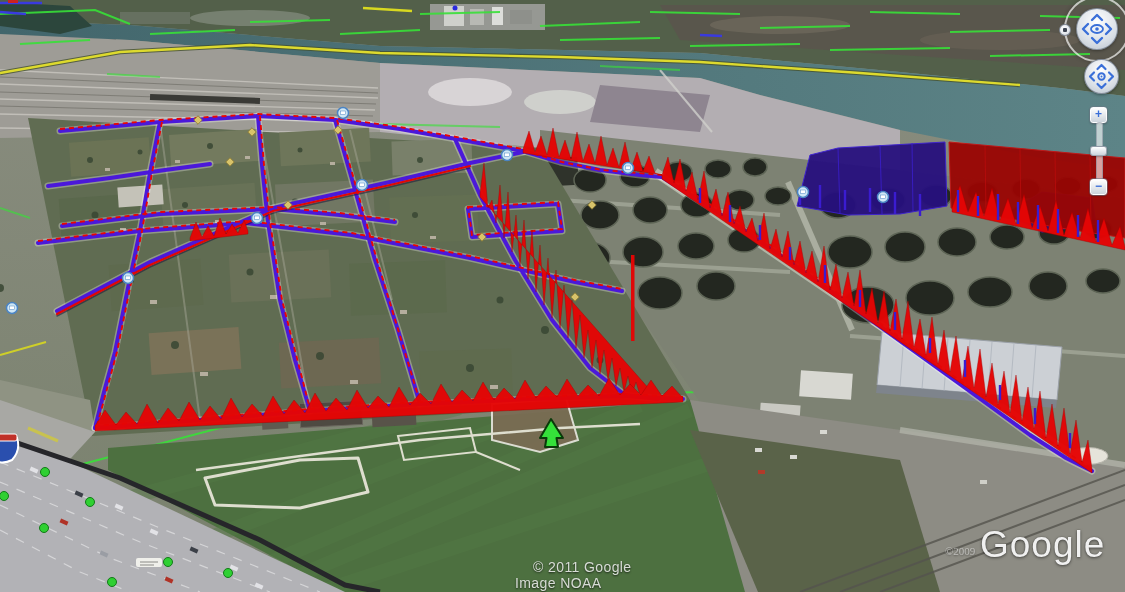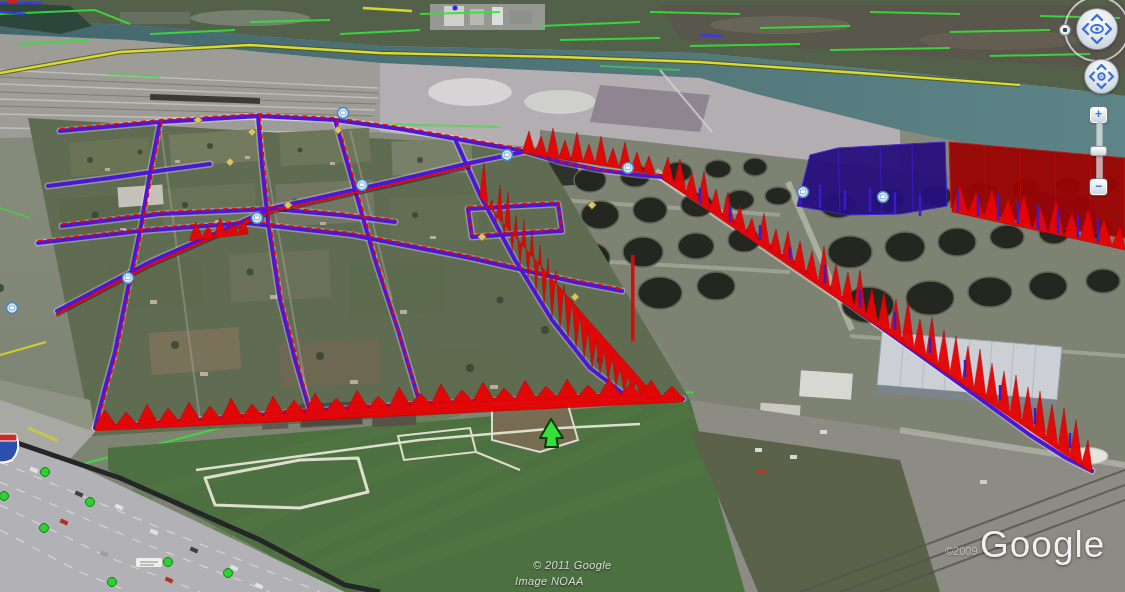--- a/index.html
+++ b/index.html
@@ -27,23 +27,23 @@
   .zoom-track{left:1096px;top:122px;width:5px;height:57px;background:rgba(255,255,255,.62);
     border:1px solid rgba(120,130,145,.5);border-radius:3px;}
   .zoom-handle{left:1090px;top:146px;width:15px;height:8px;border-radius:3px;
     background:linear-gradient(#ffffff,#ccd4dc);border:1px solid rgba(120,130,145,.7);box-shadow:0 1px 2px rgba(0,0,0,.3);}
   .zoom-minus{left:1090px;top:179px;}
   
   .logo{position:absolute;left:980px;top:524px;z-index:20;font-family:Liberation Sans, sans-serif;
     font-size:37px;color:rgba(255,255,255,.93);letter-spacing:1px;
     text-shadow:0 1px 3px rgba(0,0,0,.5),0 0 1px rgba(0,0,0,.4);}
   .imcopy{position:absolute;left:945px;top:545px;z-index:20;font-size:11px;
-    color:rgba(255,255,255,.5);text-shadow:0 1px 2px rgba(0,0,0,.4);}
-  .attr{position:absolute;z-index:20;font-size:11px;color:rgba(255,255,255,.8);
-    text-shadow:0 1px 2px rgba(0,0,0,.7);letter-spacing:.4px;font-style:italic;}
+    color:rgba(255,255,255,.5);text-shadow:0 1px 2px rgba(0,0,0,.4);font-family:Liberation Serif, serif;}
+  .attr{position:absolute;z-index:20;font-size:14px;color:rgba(255,255,255,.8);
+    text-shadow:0 1px 2px rgba(0,0,0,.7);letter-spacing:.4px;}
   .attr1{left:533px;top:559px;}
   .attr2{left:515px;top:575px;}
 </style>
 </head>
 <body>
 
 <div class="stage">
 
 <svg width="1125" height="592" viewBox="0 0 1125 592">
   <defs>

